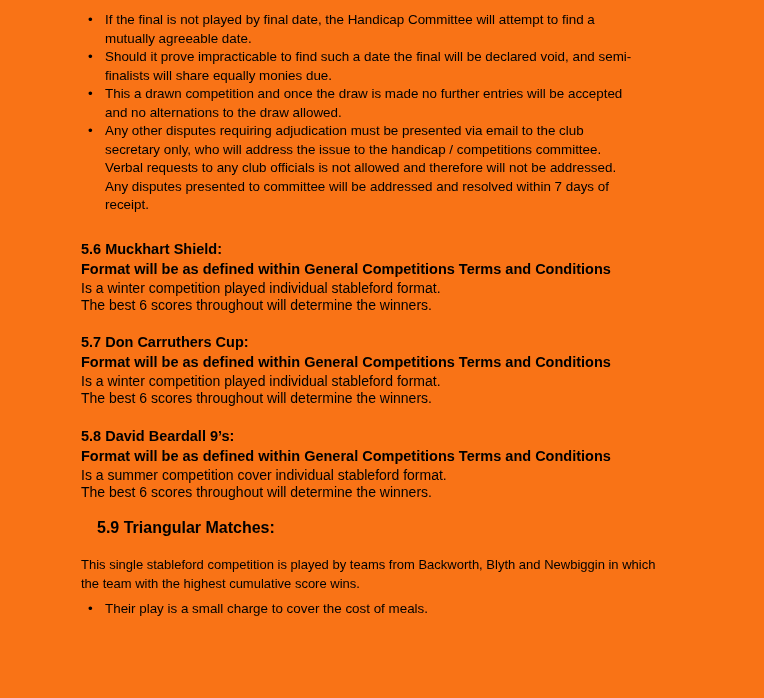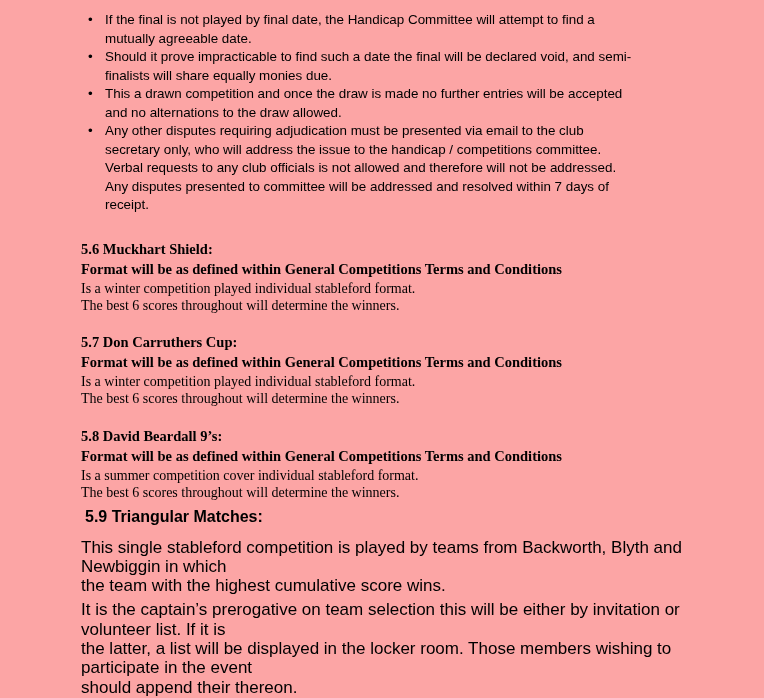--- a/index.html
+++ b/index.html
@@ -2,64 +2,64 @@
 <html><head>
 <meta charset="utf-8">
 <style>
   html, body { margin: 0; padding: 0; background: #ffffff; }
   .page {
     position: relative;
     width: 764px;
     height: 698px;
     box-sizing: border-box;
     padding: 11px 70px 0 81px;
-    background: #fca5a5;
+    background: #f97316;
     color: #000000;
     font-family: "Liberation Sans", "DejaVu Sans", sans-serif;
     overflow: hidden;
   }
   ul.bullets { list-style: none; margin: 0; padding: 0; }
   ul.bullets li {
     position: relative;
     padding-left: 24px;
     font-size: 13.4px;
     line-height: 18.5px;
     white-space: pre-wrap;
   }
   ul.bullets li::before {
     content: "\2022";
     position: absolute;
     left: 7px;
     top: 0;
   }
-  section.comp { margin-top: 24px; font-family: Liberation Serif, serif; }
+  section.comp { margin-top: 24px; }
   section.comp .sec-heading,
   section.comp .sec-subheading {
     margin: 0;
     font-size: 14.5px;
     line-height: 20.5px;
     font-weight: bold;
   }
   section.comp .sec-line {
     margin: 0;
     font-size: 14px;
     line-height: 17px;
   }
   section.s57 { margin-top: 18px; }
   section.s58 { margin-top: 19px; }
   section.tri { margin-top: 5px; }
   section.tri .tri-heading {
-    margin: 4px;
+    margin: 16px;
     font-size: 16px;
     line-height: 22px;
     font-weight: bold;
   }
   section.tri .para {
     margin: 10px 0 0 0;
-    font-size: 17px;
+    font-size: 13px;
     line-height: 19.3px;
     white-space: pre-wrap;
   }
   section.tri .para + .para { margin-top: 5px; }
   section.tri ul.bullets { margin-top: 7px; }
 </style>
 </head>
 <body>
 
 <div class="page">
@@ -96,21 +96,18 @@
     <p class="sec-heading">5.8 David Beardall 9’s:</p>
     <p class="sec-subheading">Format will be as defined within General Competitions Terms and Conditions</p>
     <p class="sec-line">Is a summer competition cover individual stableford format.</p>
     <p class="sec-line">The best 6 scores throughout will determine the winners.</p>
   </section>
 
   <section class="tri">
     <p class="tri-heading">5.9 Triangular Matches:</p>
     <p class="para">This single stableford competition is played by teams from Backworth, Blyth and Newbiggin in which
 the team with the highest cumulative score wins.</p>
-    <p class="para">It is the captain’s prerogative on team selection this will be either by invitation or volunteer list. If it is
-the latter, a list will be displayed in the locker room. Those members wishing to participate in the event
-should append their thereon.</p>
     <ul class="bullets">
         <li>Their play is a small charge to cover the cost of meals.</li>
       </ul>
   </section>
 
 </div>
 
 </body></html>

